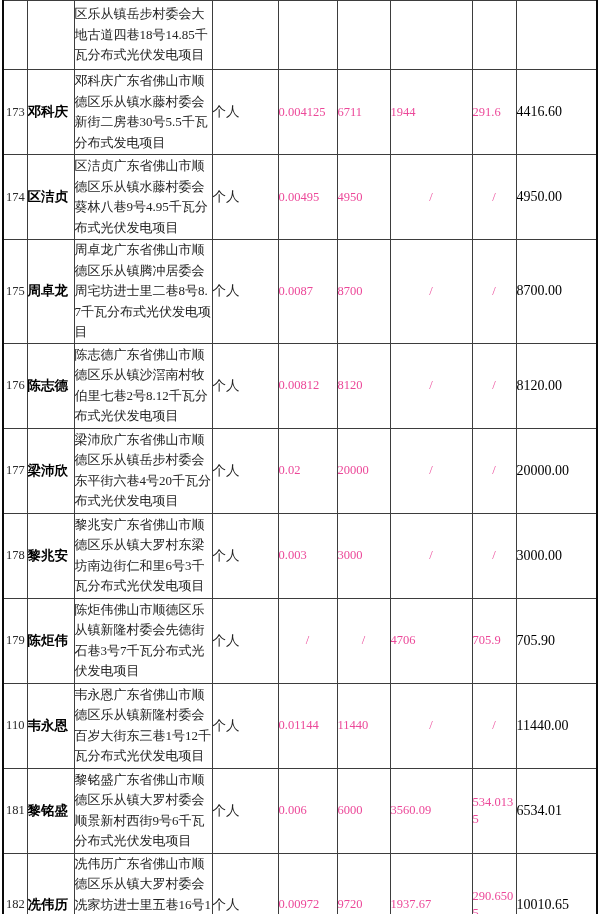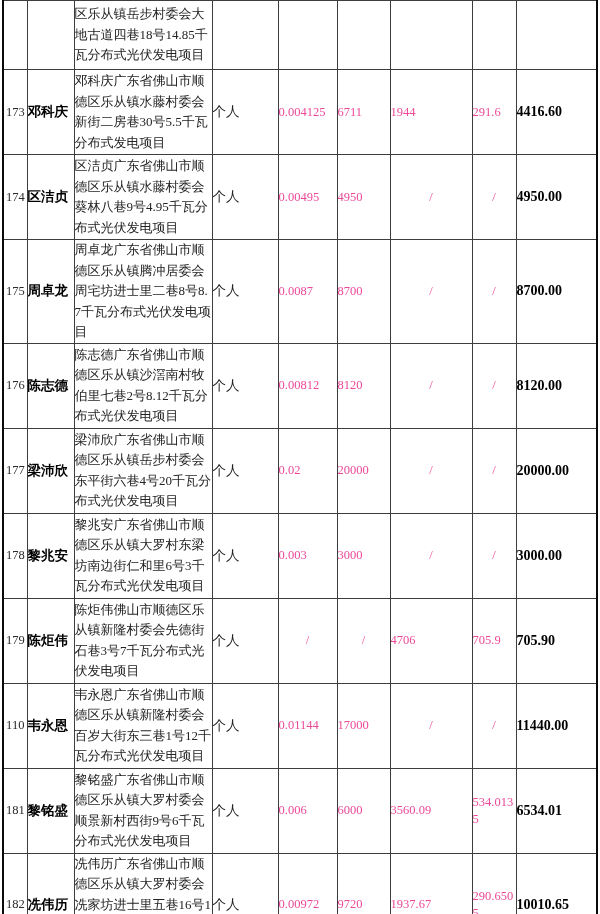--- a/index.html
+++ b/index.html
@@ -64,21 +64,21 @@
     padding-left: 3px;
     word-break: break-all;
     line-height: 17px;
     color: #ec4899;
   }
   td.c-num.slash {
     text-align: center;
     padding-left: 0;
   }
   td.c-total {
-    font-weight: bold;
+    font-weight: normal;
     font-size: 14px;
     padding-left: 4px;
     color: #000;
     margin-left: 36px;
   }
 </style>
 </head>
 <body>
 
 <div>
@@ -182,21 +182,21 @@
           <td class="c-num">4706</td>
           <td class="c-num">705.9</td>
           <td class="c-total">705.90</td>
         </tr>
         <tr class="data-row">
           <td class="c-no">110</td>
           <td class="c-name">韦永恩</td>
           <td class="c-proj">韦永恩广东省佛山市顺德区乐从镇新隆村委会百岁大街东三巷1号12千瓦分布式光伏发电项目</td>
           <td class="c-type">个人</td>
           <td class="c-num">0.01144</td>
-          <td class="c-num">17000</td>
+          <td class="c-num">11440</td>
           <td class="c-num slash">/</td>
           <td class="c-num slash">/</td>
           <td class="c-total">11440.00</td>
         </tr>
         <tr class="data-row">
           <td class="c-no">181</td>
           <td class="c-name">黎铭盛</td>
           <td class="c-proj">黎铭盛广东省佛山市顺德区乐从镇大罗村委会顺景新村西街9号6千瓦分布式光伏发电项目</td>
           <td class="c-type">个人</td>
           <td class="c-num">0.006</td>

